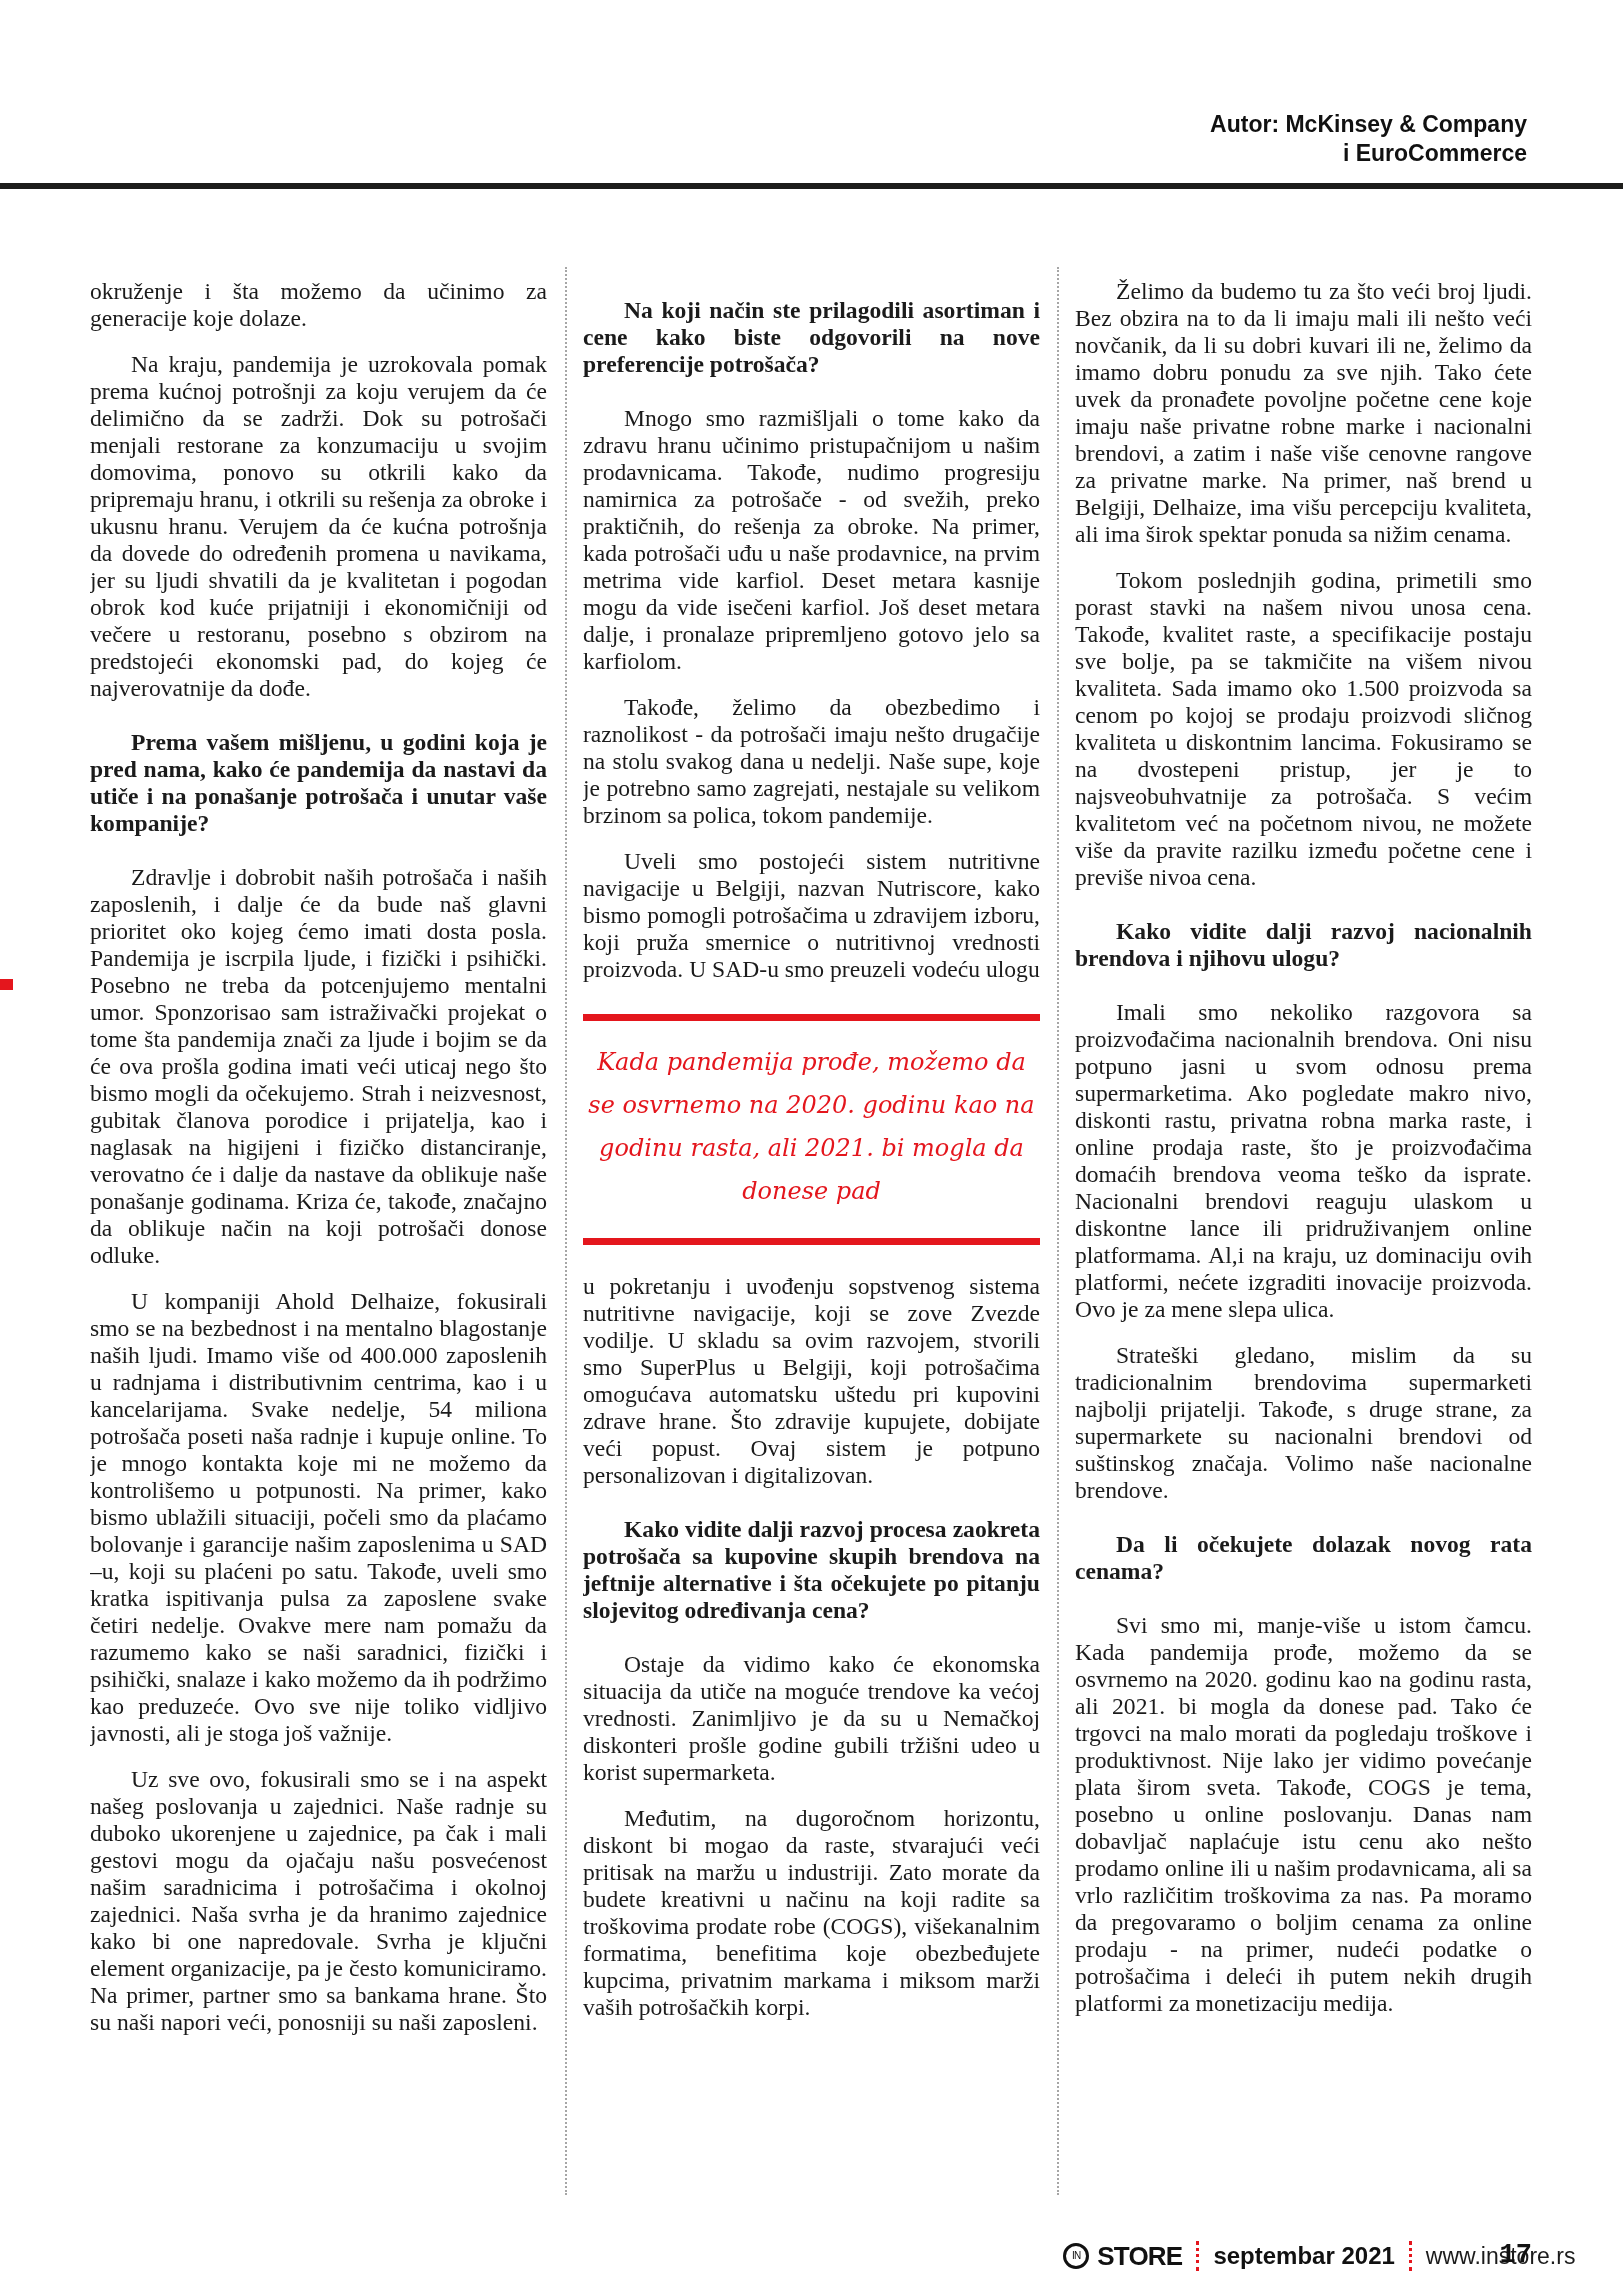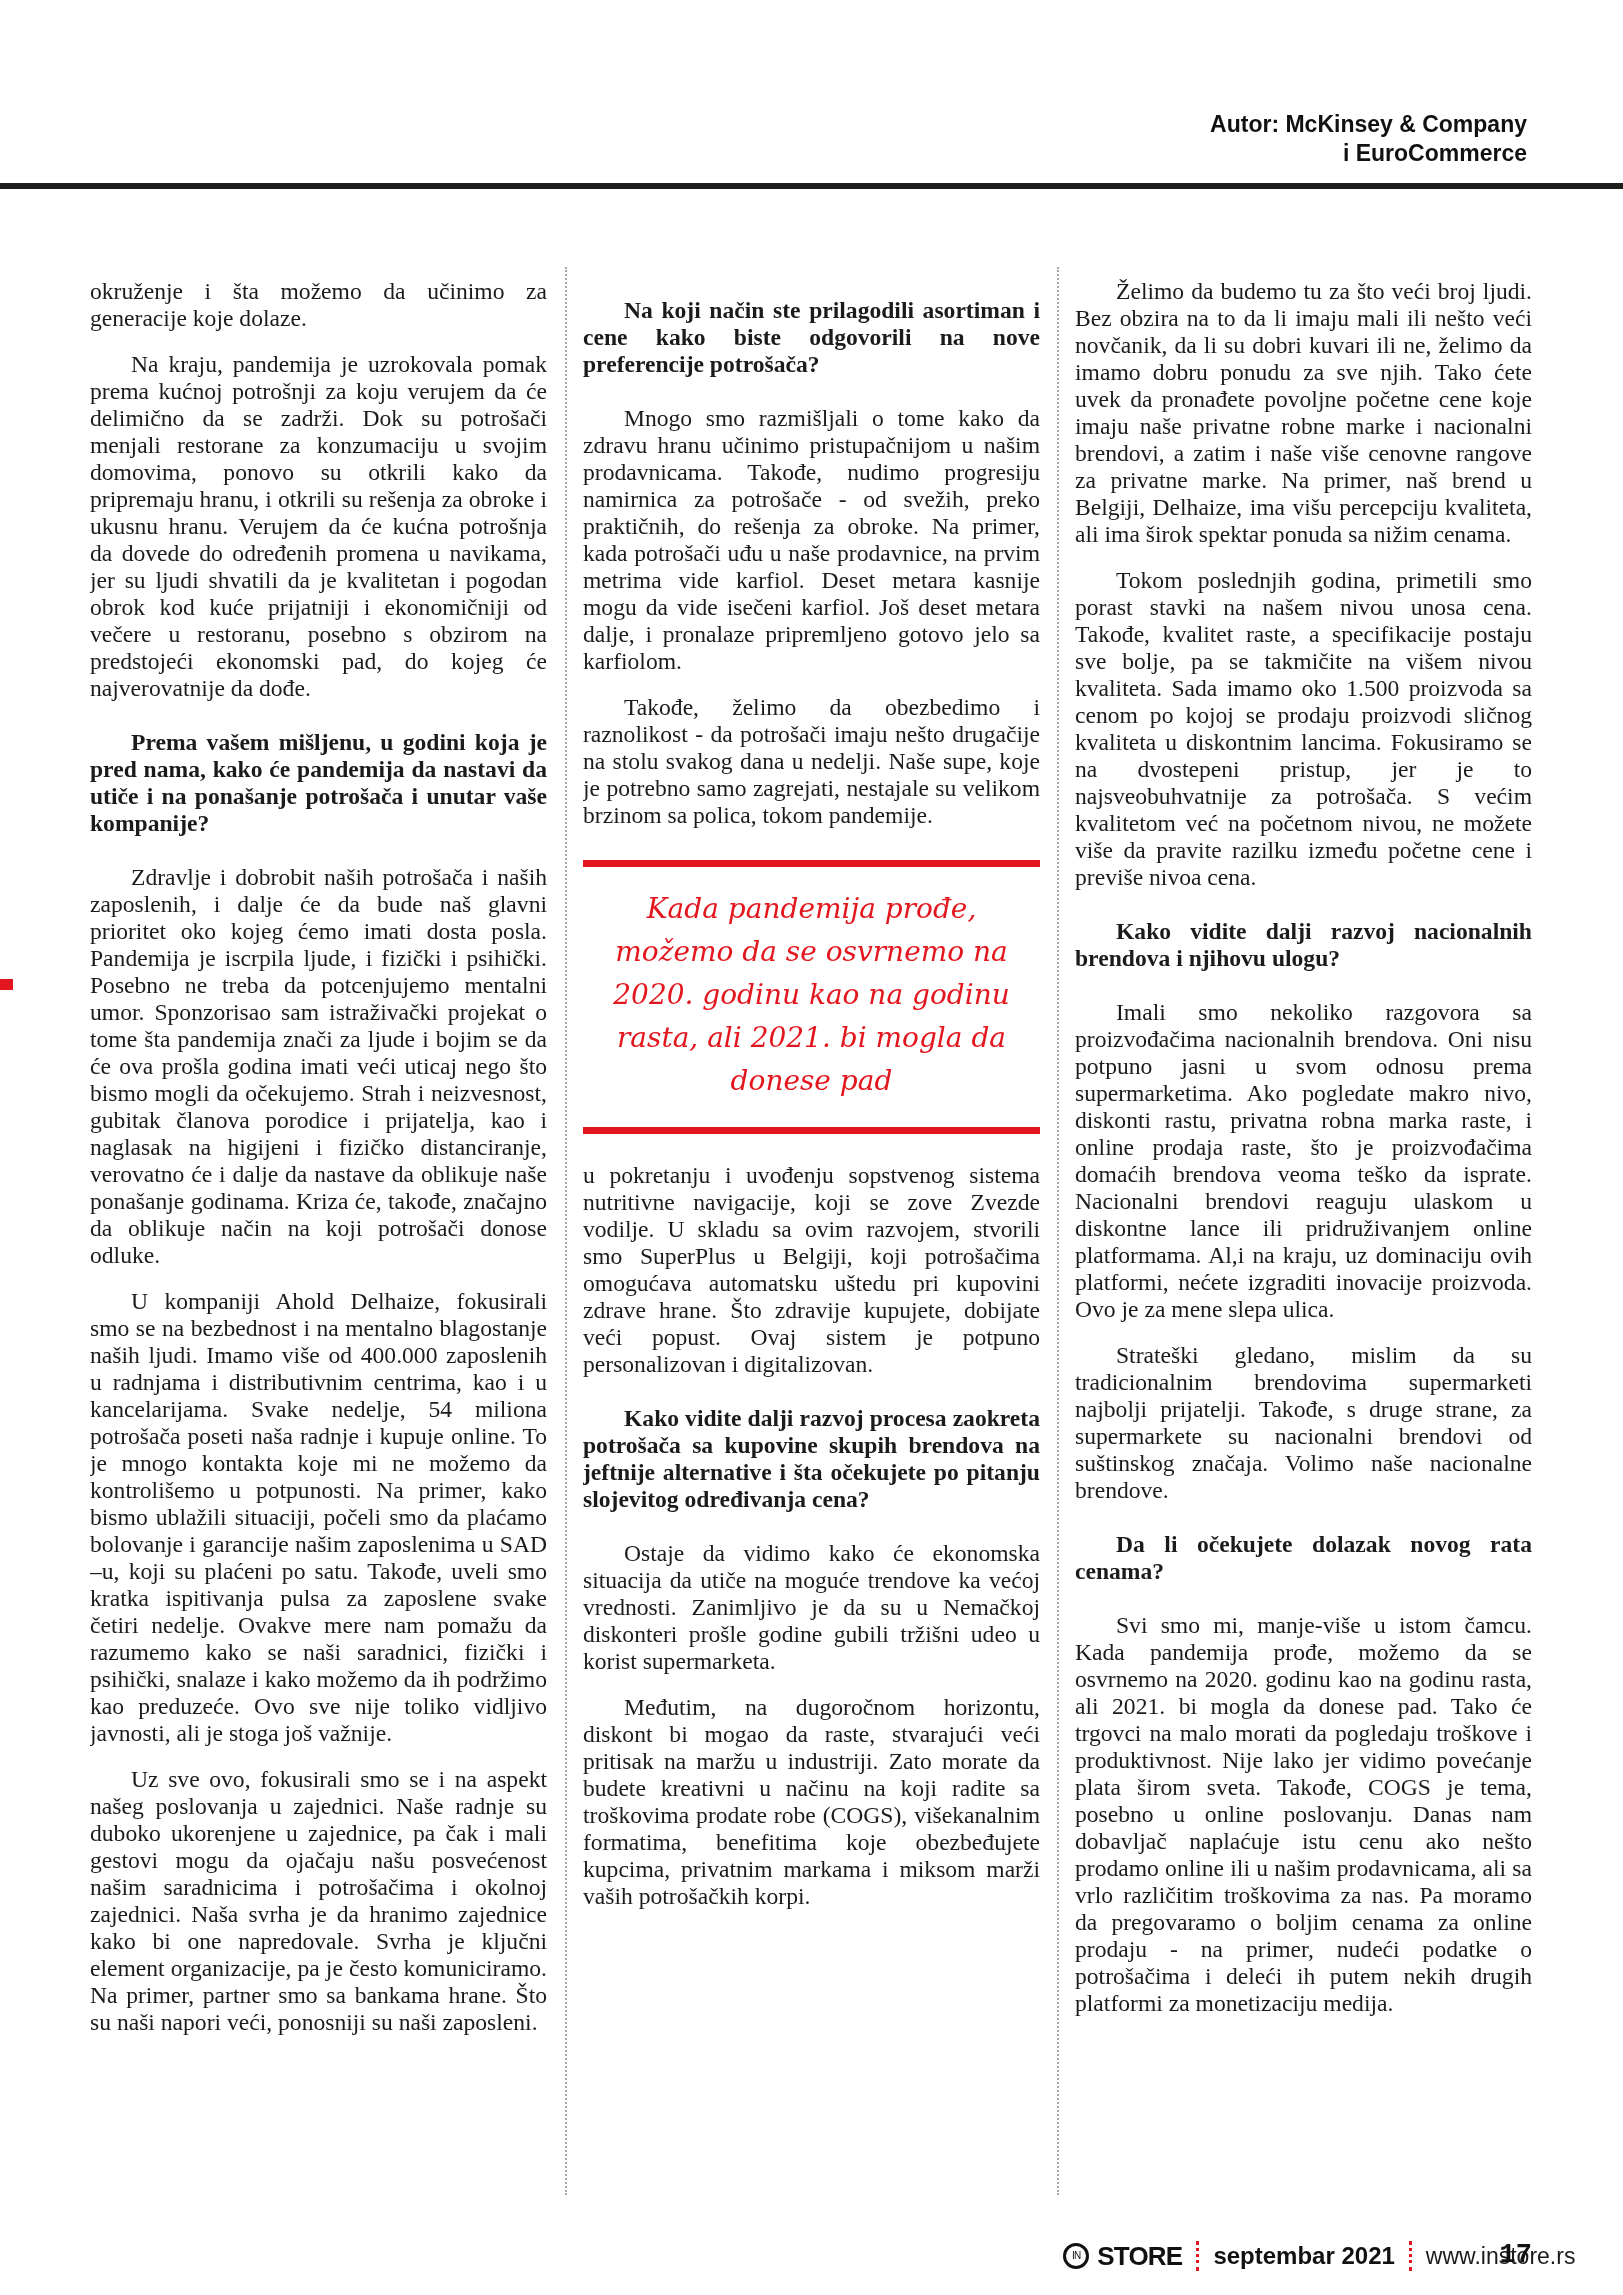--- a/index.html
+++ b/index.html
@@ -69,21 +69,21 @@
   .col > :first-child{margin-top:8px;}
   
   .pull-quote{
     margin:31px 0 28px 0;
     padding:20.4px 3.1px 25px 3.1px;
     text-align:center;
   }
   .pull-quote .q-text{
     font-family:"DejaVu Serif","Liberation Serif",serif;
     font-style:italic;
-    font-size:28px;
+    font-size:24px;
     line-height:43px;
     text-align:center;
   }
   
   .footer{
     position:absolute;
     left:1063px;
     top:2238px;
     width:471px;
     height:36px;
@@ -151,20 +151,21 @@
     <p class="question">Prema vašem mišljenu, u godini koja je pred nama, kako će pandemija da nastavi da utiče i na ponašanje potrošača i unutar vaše kompanije?</p>
     <p>Zdravlje i dobrobit naših potrošača i naših zaposlenih, i dalje će da bude naš glavni prioritet oko kojeg ćemo imati dosta posla. Pandemija je iscrpila ljude, i fizički i psihički. Posebno ne treba da potcenjujemo mentalni umor. Sponzorisao sam istraživački projekat o tome šta pandemija znači za ljude i bojim se da će ova prošla godina imati veći uticaj nego što bismo mogli da očekujemo. Strah i neizvesnost, gubitak članova porodice i prijatelja, kao i naglasak na higijeni i fizičko distanciranje, verovatno će i dalje da nastave da oblikuje naše ponašanje godinama. Kriza će, takođe, značajno da oblikuje način na koji potrošači donose odluke.</p>
     <p>U kompaniji Ahold Delhaize, fokusirali smo se na bezbednost i na mentalno blagostanje naših ljudi. Imamo više od 400.000 zaposlenih u radnjama i distributivnim centrima, kao i u kancelarijama. Svake nedelje, 54 miliona potrošača poseti naša radnje i kupuje online. To je mnogo kontakta koje mi ne možemo da kontrolišemo u potpunosti. Na primer, kako bismo ublažili situaciji, počeli smo da plaćamo bolovanje i garancije našim zaposlenima u SAD –u, koji su plaćeni po satu. Takođe, uveli smo kratka ispitivanja pulsa za zaposlene svake četiri nedelje. Ovakve mere nam pomažu da razumemo kako se naši saradnici, fizički i psihički, snalaze i kako možemo da ih podržimo kao preduzeće. Ovo sve nije toliko vidljivo javnosti, ali je stoga još važnije.</p>
     <p>Uz sve ovo, fokusirali smo se i na aspekt našeg poslovanja u zajednici. Naše radnje su duboko ukorenjene u zajednice, pa čak i mali gestovi mogu da ojačaju našu posvećenost našim saradnicima i potrošačima i okolnoj zajednici. Naša svrha je da hranimo zajednice kako bi one napredovale. Svrha je ključni element organizacije, pa je često komuniciramo. Na primer, partner smo sa bankama hrane. Što su naši napori veći, ponosniji su naši zaposleni.</p>
   </div>
 
   <div class="col col-2">
     <p class="question">Na koji način ste prilagodili asortiman i cene kako biste odgovorili na nove preferencije potrošača?</p>
     <p>Mnogo smo razmišljali o tome kako da zdravu hranu učinimo pristupačnijom u našim prodavnicama. Takođe, nudimo progresiju namirnica za potrošače - od svežih, preko praktičnih, do rešenja za obroke. Na primer, kada potrošači uđu u naše prodavnice, na prvim metrima vide karfiol. Deset metara kasnije mogu da vide isečeni karfiol. Još deset metara dalje, i pronalaze pripremljeno gotovo jelo sa karfiolom.</p>
     <p>Takođe, želimo da obezbedimo i raznolikost - da potrošači imaju nešto drugačije na stolu svakog dana u nedelji. Naše supe, koje je potrebno samo zagrejati, nestajale su velikom brzinom sa polica, tokom pandemije.</p>
+    <p>Uveli smo postojeći sistem nutritivne navigacije u Belgiji, nazvan Nutriscore, kako bismo pomogli potrošačima u zdravijem izboru, koji pruža smernice o nutritivnoj vrednosti proizvoda. U SAD-u smo preuzeli vodeću ulogu</p>
 
     <div class="pull-quote" style="border-top:7px solid #e4161d;border-bottom:7px solid #e4161d;">
       <div class="q-text" style="color:#e4161d;">Kada pandemija prođe, možemo da se osvrnemo na 2020. godinu kao na godinu rasta, ali 2021. bi mogla da donese pad</div>
     </div>
 
     <p class="cont">u pokretanju i uvođenju sopstvenog sistema nutritivne navigacije, koji se zove Zvezde vodilje. U skladu sa ovim razvojem, stvorili smo SuperPlus u Belgiji, koji potrošačima omogućava automatsku uštedu pri kupovini zdrave hrane. Što zdravije kupujete, dobijate veći popust. Ovaj sistem je potpuno personalizovan i digitalizovan.</p>
     <p class="question">Kako vidite dalji razvoj procesa zaokreta potrošača sa kupovine skupih brendova na jeftnije alternative i šta očekujete po pitanju slojevitog određivanja cena?</p>
     <p>Ostaje da vidimo kako će ekonomska situacija da utiče na moguće trendove ka većoj vrednosti. Zanimljivo je da su u Nemačkoj diskonteri prošle godine gubili tržišni udeo u korist supermarketa.</p>
     <p>Međutim, na dugoročnom horizontu, diskont bi mogao da raste, stvarajući veći pritisak na maržu u industriji. Zato morate da budete kreativni u načinu na koji radite sa troškovima prodate robe (COGS), višekanalnim formatima, benefitima koje obezbeđujete kupcima, privatnim markama i miksom marži vaših potrošačkih korpi.</p>
   </div>

